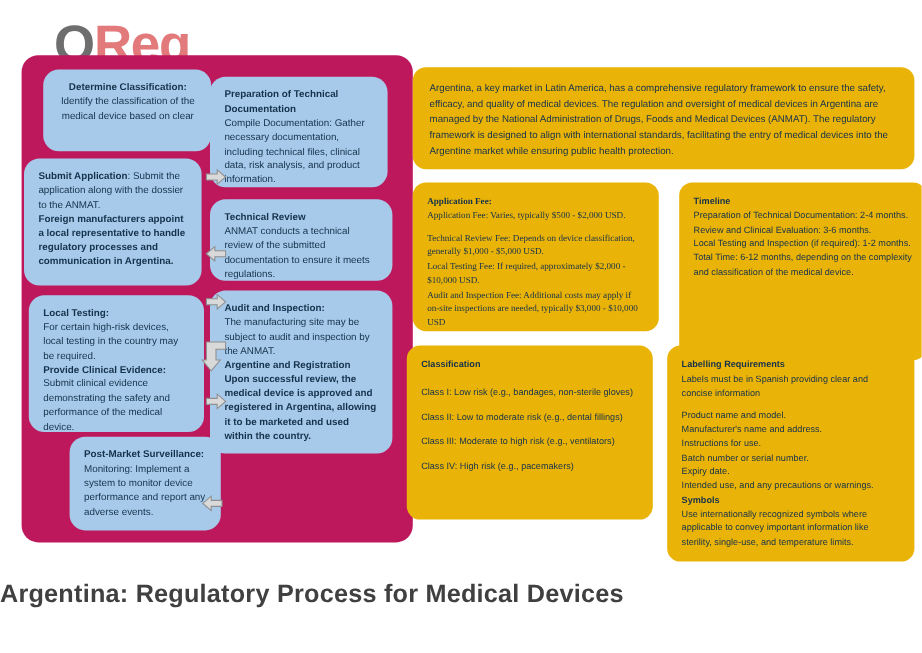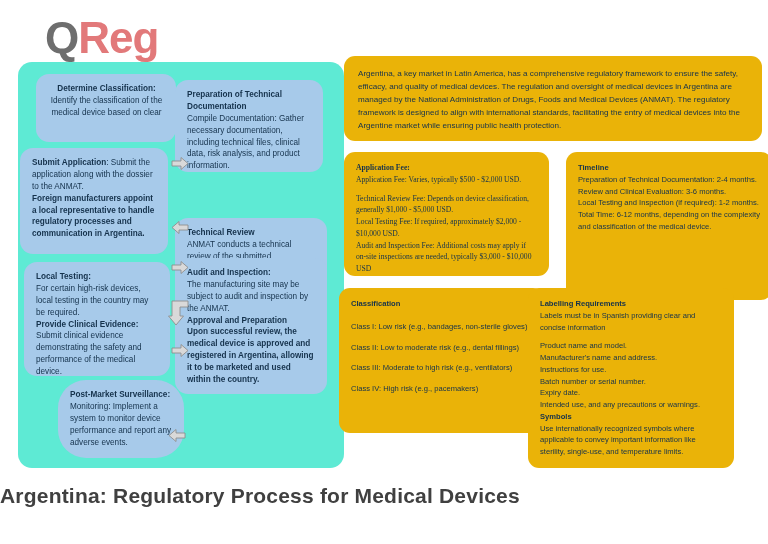--- a/index.html
+++ b/index.html
@@ -19,43 +19,43 @@
     font-family:"Liberation Sans", sans-serif;
     font-size:44px;font-weight:bold;letter-spacing:-1px;
     line-height:1;
     margin-left:17px;
   }
   .logo .q{color:#6e6e6e;}
   .logo .reg{color:#e2797a;}
 
   
   .flow-panel{
-    position:absolute;left:18px;top:62px;width:326px;height:406px;
-    background:#5eead4;border-radius:14px;
+    position:absolute;left:18px;top:46px;width:326px;height:406px;
+    background:#be185d;border-radius:14px;
   }
   .fbox{
     position:absolute;
     background:#a7caea;
     border-radius:13px;
     padding:9px 11px 9px 12px;
     box-sizing:border-box;
     font-size:8.2px;
     line-height:1.45;
     color:#15324c;
   }
   .fbox b{font-weight:bold;}
   .fbox .center{text-align:center;}
 
   
   #box-classification{left:18px;top:12px;width:140px;height:68px;}
   #box-submit{left:2px;top:86px;width:148px;height:106px;}
   #box-local-testing{left:6px;top:200px;width:146px;height:114px;}
-  #box-postmarket{left:40px;top:318px;width:126px;height:78px;border-radius:28px;}
+  #box-postmarket{left:40px;top:318px;width:126px;height:78px;}
   #box-prep{left:157px;top:18px;width:148px;height:92px;}
-  #box-techreview{left:157px;top:120px;width:152px;height:68px;margin-top:36px;}
+  #box-techreview{left:157px;top:120px;width:152px;height:68px;}
   #box-audit{left:157px;top:196px;width:152px;height:136px;}
 
   
   .arrow{position:absolute;width:18px;height:15px;}
   .arrow svg{display:block;}
   #arrow-1{left:153px;top:94px;}
   #arrow-2{left:153px;top:158px;}
   #arrow-3{left:153px;top:198px;}
   #arrow-4{left:149px;top:238px;width:22px;height:26px;}
   #arrow-5{left:153px;top:281px;}
@@ -73,21 +73,21 @@
     color:#15324c;
   }
   .card .hd{font-weight:bold;display:block;}
   .card p{margin:0;}
   .card .sp{height:7px;}
 
   #card-intro{left:344px;top:56px;width:418px;height:85px;font-size:8.1px;line-height:1.62;padding:11px 14px;}
   #card-fee{left:344px;top:152px;width:205px;height:124px;font-family:Liberation Serif, serif;}
   #card-timeline{left:566px;top:152px;width:206px;height:148px;}
   #card-classification{left:339px;top:288px;width:205px;height:145px;}
-  #card-labelling{left:528px;top:288px;width:206px;height:180px;}
+  #card-labelling{left:556px;top:288px;width:206px;height:180px;}
 
   #card-classification p{margin-bottom:9px;}
   #card-classification p:last-child{margin-bottom:0;}
   #card-classification .hd{margin-bottom:11px;}
 
   
   .footer-title{
     position:absolute;left:0;right:0;top:484px;
     text-align:left;
     font-size:21px;font-weight:bold;
@@ -134,21 +134,21 @@
 
     <div class="fbox" id="box-techreview">
       <div><b>Technical Review</b></div>
       <div>ANMAT conducts a technical review of the submitted documentation to ensure it meets regulations.</div>
     </div>
 
     <div class="fbox" id="box-audit">
       <div><b>Audit and Inspection:</b></div>
       <div>The manufacturing site may be subject to audit and inspection by the ANMAT.</div>
       <div class="sp"></div>
-      <div><b>Approval and Preparation</b></div>
+      <div><b>Argentine and Registration</b></div>
       <div><b>Upon successful review, the medical device is approved and registered in Argentina, allowing it to be marketed and used within the country.</b></div>
     </div>
 
     <div class="arrow" id="arrow-1">
       <svg viewBox="0 0 18 15" width="18" height="15">
           <path d="M1 5 H10 V1.5 L17 7.5 L10 13.5 V10 H1 Z" fill="#d9d9d9" stroke="#8f8f8f" stroke-width="0.9"></path>
         </svg>
     </div>
     <div class="arrow" id="arrow-2">
       <svg viewBox="0 0 18 15" width="18" height="15">

